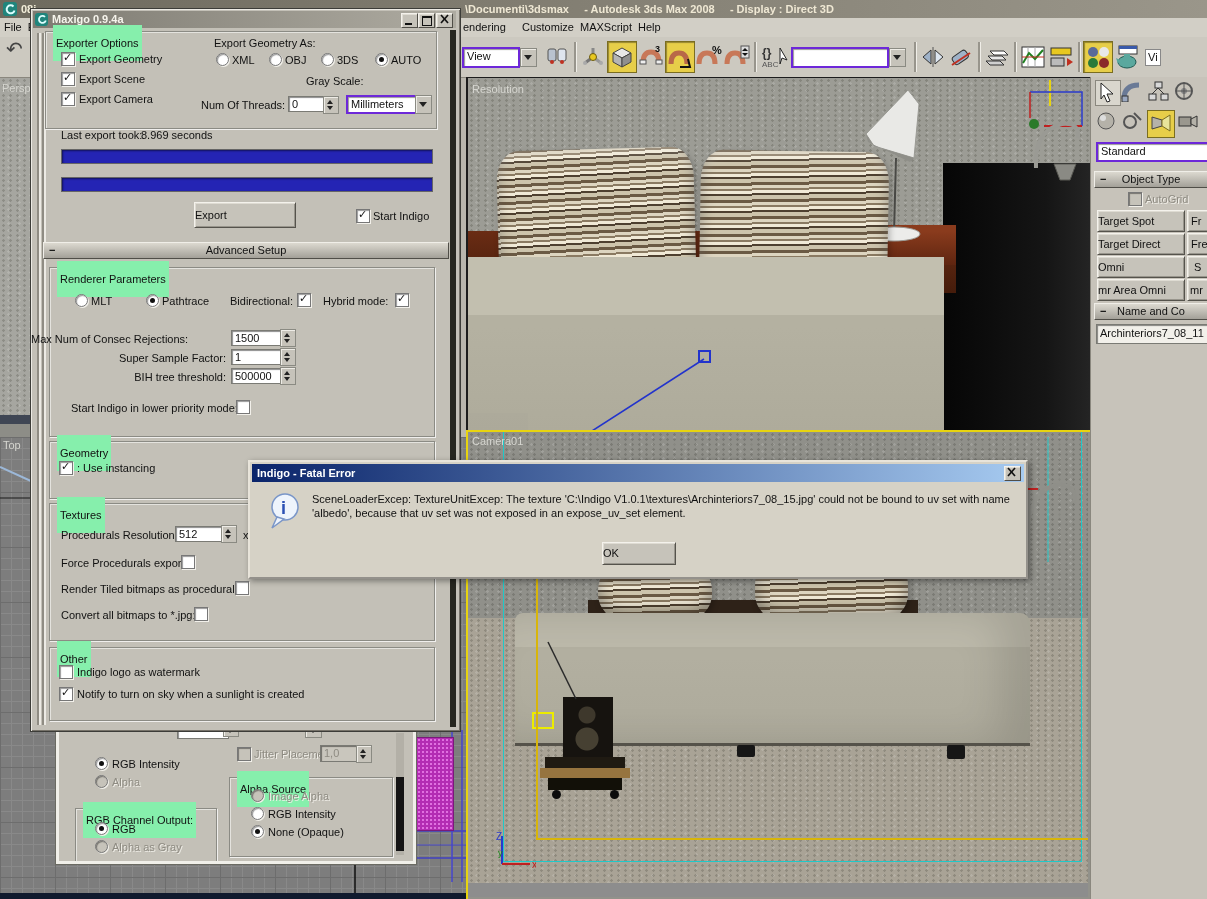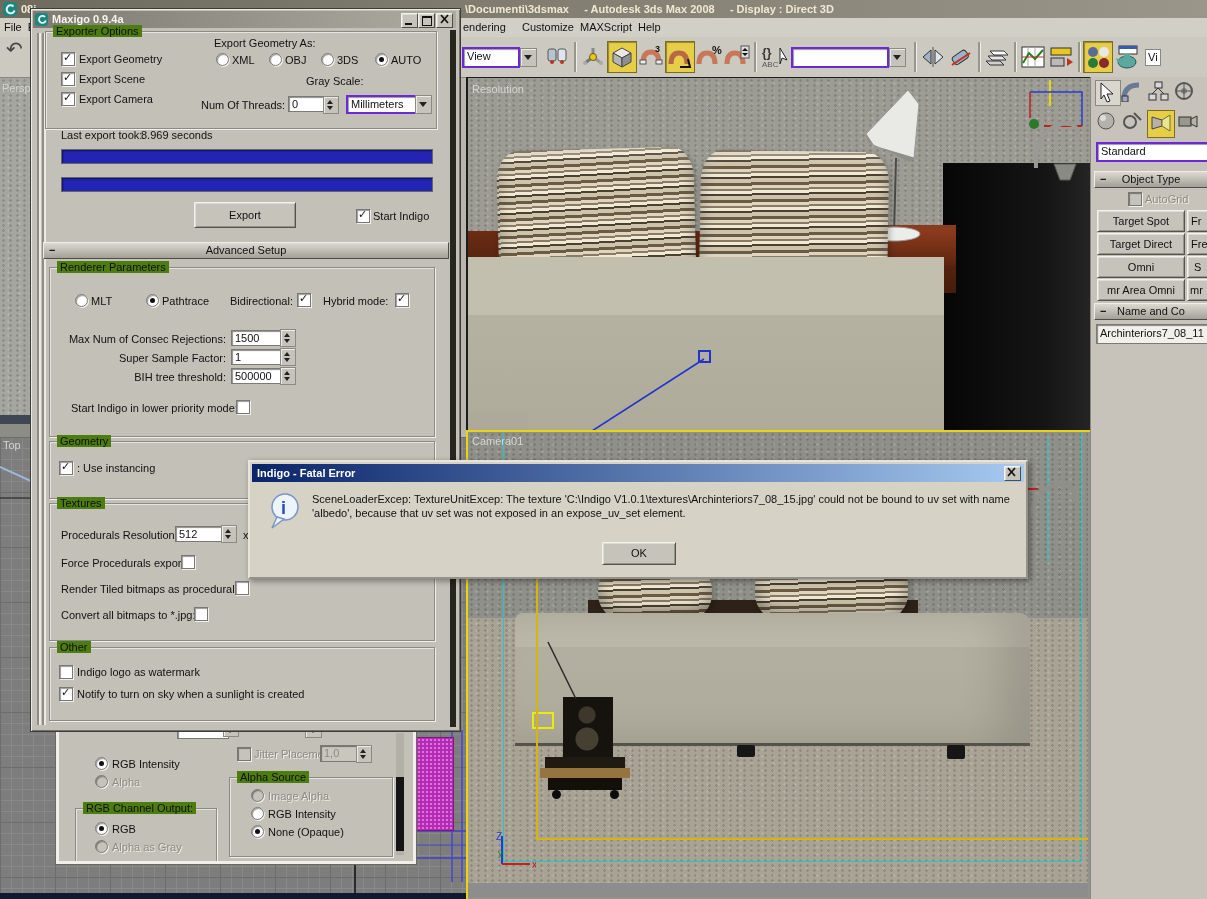--- a/index.html
+++ b/index.html
@@ -16,30 +16,30 @@
   
   .cb{position:absolute;width:12px;height:12px;background:#fff;border:1px solid #777;
       box-shadow:inset 1px 1px 1px rgba(0,0,0,.4),1px 1px 0 #f2f0ea}
   .cb.on::after{content:"✓";position:absolute;left:1px;top:-2px;font-size:11px;font-weight:bold;color:#111}
   .cb.gray{background:#c6c3ba}
   .rad{position:absolute;width:11px;height:11px;border-radius:50%;background:#fff;border:1px solid #777;
       box-shadow:inset 1px 1px 1px rgba(0,0,0,.4),1px 1px 0 #f2f0ea}
   .rad.on::after{content:"";position:absolute;left:3px;top:3px;width:5px;height:5px;border-radius:50%;background:#111}
   .rad.gray{background:#c6c3ba}
   .btn{position:absolute;background:#c6c3ba;border:1px solid;border-color:#f4f2ec #55534c #55534c #f4f2ec;
-       box-shadow:inset 1px 1px 0 #dedbd2,inset -1px -1px 0 #98958c;text-align:center;line-height:20px;cursor:default}
+       box-shadow:inset 1px 1px 0 #dedbd2,inset -1px -1px 0 #98958c;line-height:20px;cursor:default}
   .fld{position:absolute;background:#fff;border:1px solid #7a7a74;box-shadow:inset 1px 1px 1px rgba(0,0,0,.45);
        padding:1px 3px;line-height:12px;white-space:nowrap;overflow:hidden}
   .fld.gray{background:#c9c6bd;color:#8e8b82}
   .spin{position:absolute;width:14px;height:16px;background:#c6c3ba;border:1px solid #8a8a82;box-shadow:inset 1px 1px 0 #eeece6}
   .spin::before,.spin::after{content:"";position:absolute;left:3px;border-left:3.5px solid transparent;border-right:3.5px solid transparent}
   .spin::before{top:3px;border-bottom:4px solid #222}
   .spin::after{bottom:3px;border-top:4px solid #222}
   .grp{position:absolute;border:1px solid #8b8b84;box-shadow:1px 1px 0 rgba(255,255,255,.75),inset 1px 1px 0 rgba(255,255,255,.55)}
-  .gl{position:absolute;top:-7px;left:7px;padding:0 3px;background:#4d7c0f;white-space:nowrap}
+  .gl{position:absolute;top:-7px;left:7px;padding:12px 3px;background:#86efac;white-space:nowrap}
   .rollbar{position:absolute;height:15px;background:linear-gradient(180deg,#dcd9d0,#a3a098);
        border:1px solid;border-color:#f0eee8 #504e48 #504e48 #f0eee8;text-align:center;line-height:15px;overflow:hidden;white-space:nowrap}
   .minus::before{content:"−";position:absolute;left:5px;top:0;font-weight:bold}
   .cmb{position:absolute;background:#fff;border:2px solid #6d28d9;box-shadow:inset 1px 1px 1px rgba(0,0,0,.4);
        line-height:15px;padding:0 3px;white-space:nowrap;overflow:hidden}
   .cmbbtn{position:absolute;width:15px;background:#c6c3ba;border:1px solid #8a8a82;box-shadow:inset 1px 1px 0 #eeece6}
   .cmbbtn::after{content:"";position:absolute;left:3px;top:6px;border-left:4px solid transparent;border-right:4px solid transparent;border-top:5px solid #222}
   .wbtn{position:absolute;width:15px;height:13px;background:#c6c3ba;border:1px solid;border-color:#f4f2ec #504e48 #504e48 #f4f2ec;box-shadow:inset 1px 1px 0 #e0ddd4}
   .prog{position:absolute;height:13px;background:#2424b4;border:1px solid #666;box-shadow:inset 1px 1px 2px rgba(0,0,0,.5)}
   .sep{width:2px;height:30px;background:#98958c;box-shadow:1px 0 0 #f0eee8;margin:0 3px}
@@ -507,21 +507,21 @@
       <span class="gl">Renderer Parameters</span>
     </div>
     <div class="rad" style="left:44px;top:285px"></div>
     <div class="lbl" style="left:60px;top:286px">MLT</div>
     <div class="rad on" style="left:115px;top:285px"></div>
     <div class="lbl" style="left:131px;top:286px">Pathtrace</div>
     <div class="lbl" style="left:199px;top:286px">Bidirectional:</div>
     <div class="cb on" style="left:266px;top:284px"></div>
     <div class="lbl" style="left:292px;top:286px">Hybrid mode:</div>
     <div class="cb on" style="left:364px;top:284px"></div>
-    <div class="lbl" style="left:0px;top:324px;width:195px;text-align:right">Max Num of Consec Rejections:</div>
+    <div class="lbl" style="left:0px;top:324px;width:195px;">Max Num of Consec Rejections:</div>
     <div class="fld" style="left:200px;top:321px;width:44px;height:12px">
       <span>1500</span>
     </div>
     <div class="spin" style="left:249px;top:320px"></div>
     <div class="lbl" style="left:0px;top:343px;width:195px;text-align:right">Super Sample Factor:</div>
     <div class="fld" style="left:200px;top:340px;width:44px;height:12px">
       <span>1</span>
     </div>
     <div class="spin" style="left:249px;top:339px"></div>
     <div class="lbl" style="left:0px;top:362px;width:195px;text-align:right">BIH tree threshold:</div>

